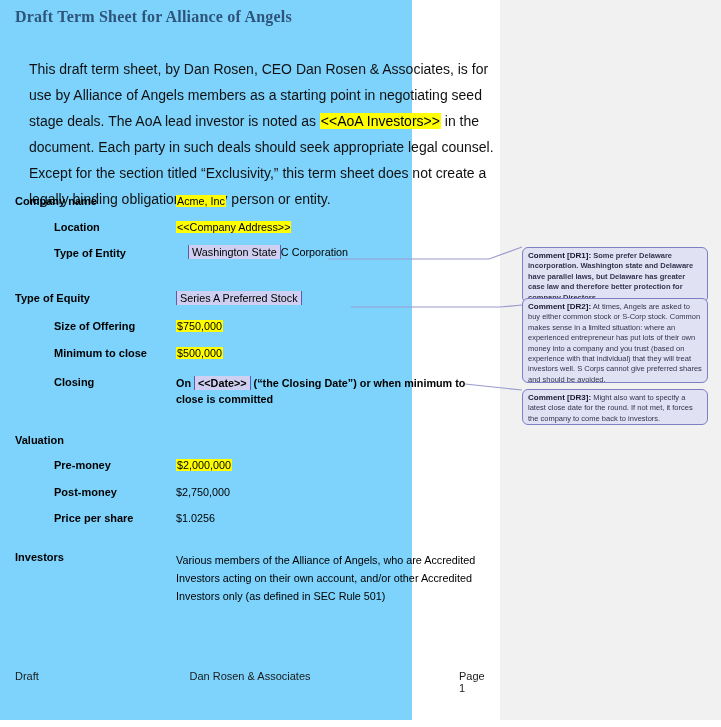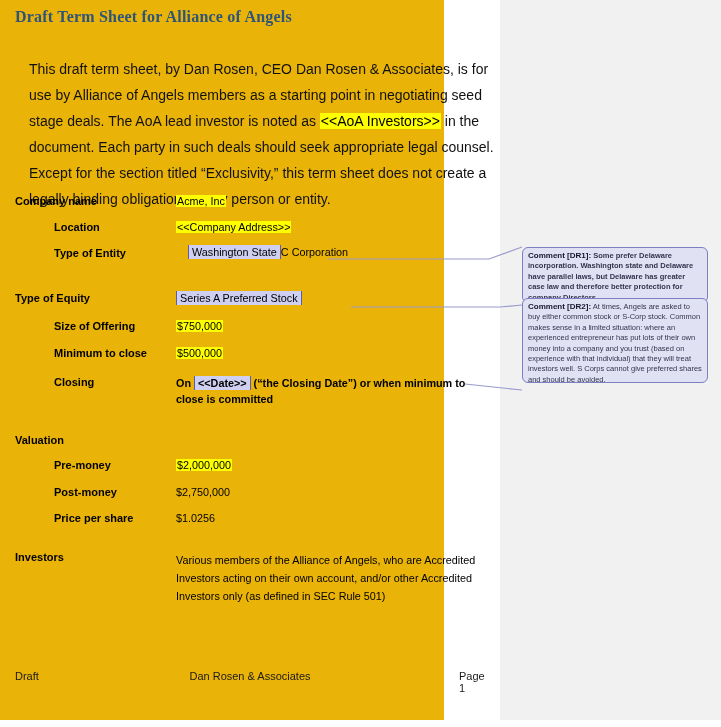--- a/index.html
+++ b/index.html
@@ -6,22 +6,22 @@
   body{
     width:721px;height:727px;
     background:#ffffff;
     font-family:"Liberation Sans", sans-serif;
     color:#000;
     position:relative;
     overflow:hidden;
   }
   .stage{position:absolute;top:0;left:0;width:721px;height:727px;}
   .page{
-    position:absolute;top:0;left:0;width:444px;height:720px;
-    background:#eab308;
+    position:absolute;top:0;left:0;width:412px;height:720px;
+    background:#7dd3fc;
   }
   .comment-pane{
     position:absolute;top:0;left:500px;width:221px;height:720px;
     background:#f1f1f1;
   }
   .doc-title{
     position:absolute;top:8px;left:15px;
     font-family:"Liberation Serif", serif;
     font-weight:bold;font-size:16px;color:#2e547a;
     letter-spacing:.2px;white-space:nowrap;
@@ -114,14 +114,17 @@
     <polyline points="351,307 500,307 522,305" fill="none" stroke="#9a9acf" stroke-width="1.2"></polyline>
     <polyline points="465,384 522,390" fill="none" stroke="#9a9acf" stroke-width="1.2"></polyline>
   </svg>
 
   <div class="comment-box" style="top:247px;height:56px;font-weight:bold;">
     <b>Comment [DR1]:</b><span> Some prefer Delaware incorporation. Washington state and Delaware have parallel laws, but Delaware has greater case law and therefore better protection for company Directors.</span>
   </div>
   <div class="comment-box" style="top:298px;height:85px;">
     <b>Comment [DR2]:</b><span> At times, Angels are asked to buy either common stock or S-Corp stock. Common makes sense in a limited situation: where an experienced entrepreneur has put lots of their own money into a company and you trust (based on experience with that individual) that they will treat investors well. S Corps cannot give preferred shares and should be avoided.</span>
   </div>
+  <div class="comment-box" style="top:389px;height:36px;">
+    <b>Comment [DR3]:</b><span> Might also want to specify a latest close date for the round. If not met, it forces the company to come back to investors.</span>
+  </div>
 
 </div>
 
 </body></html>

